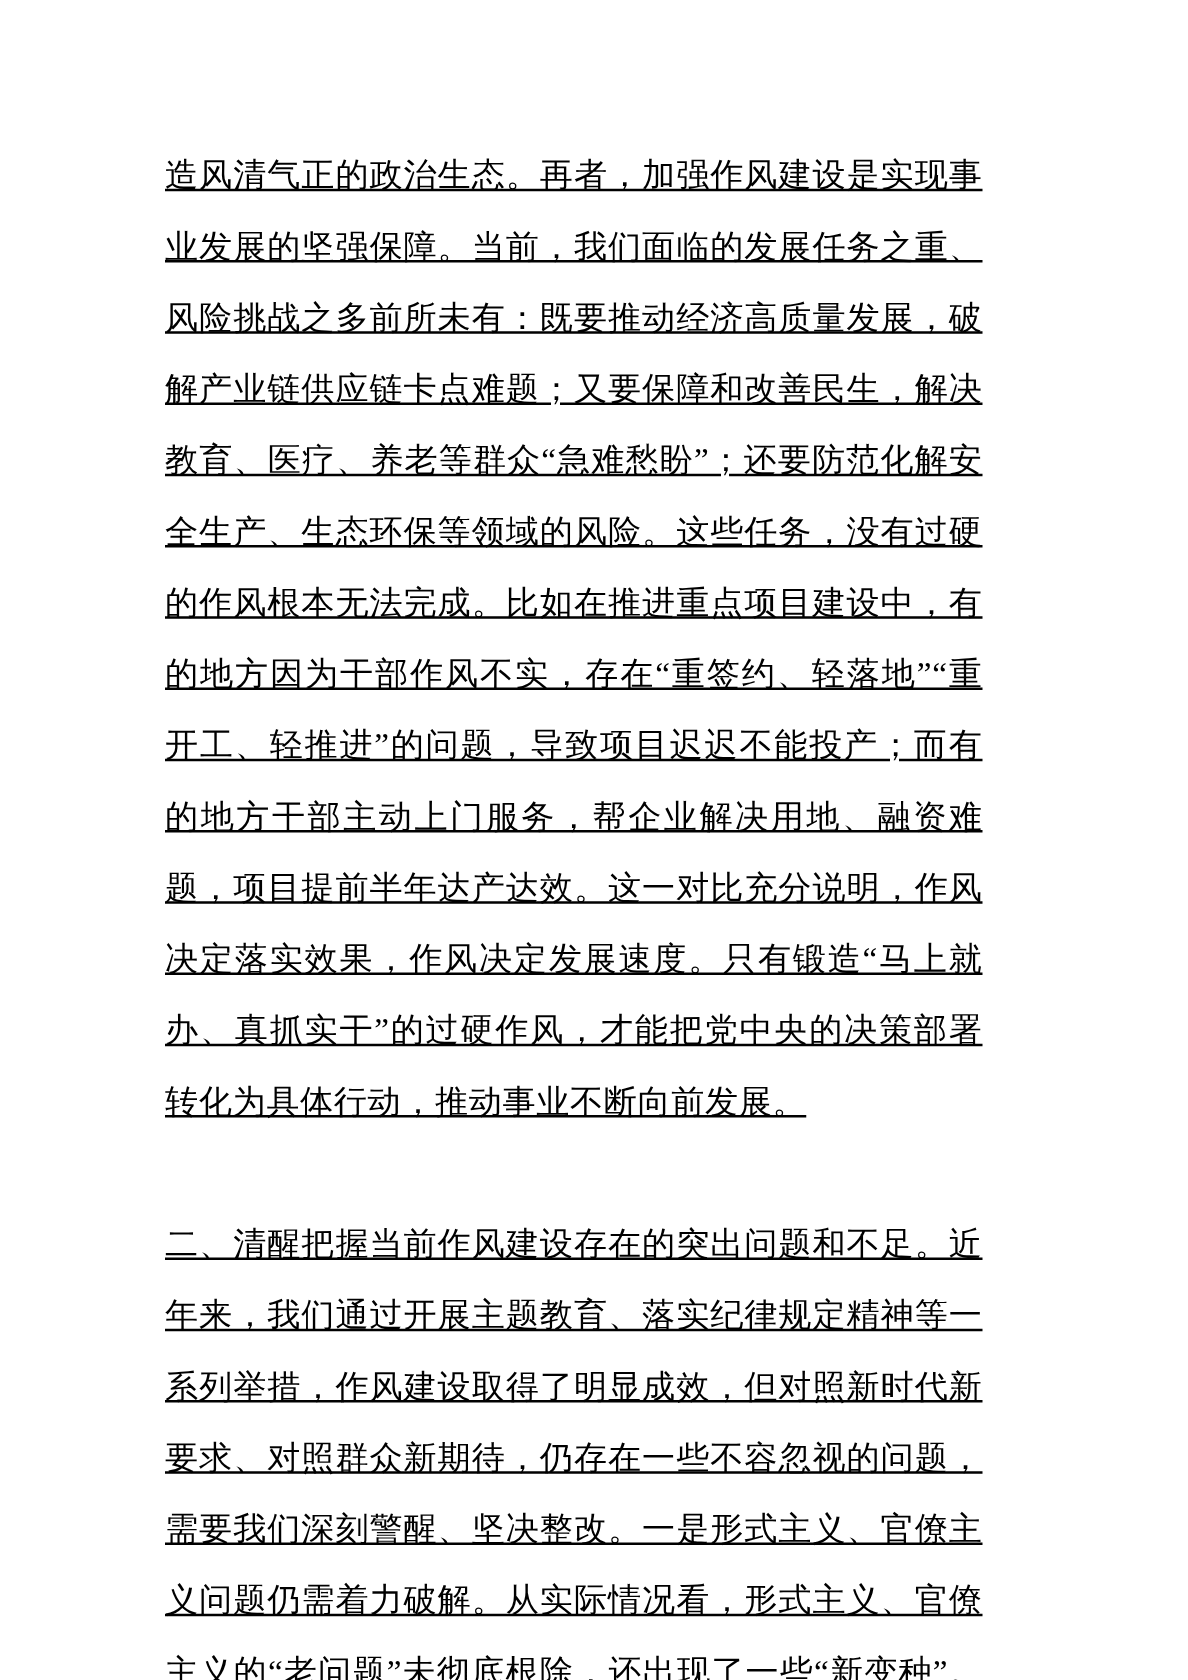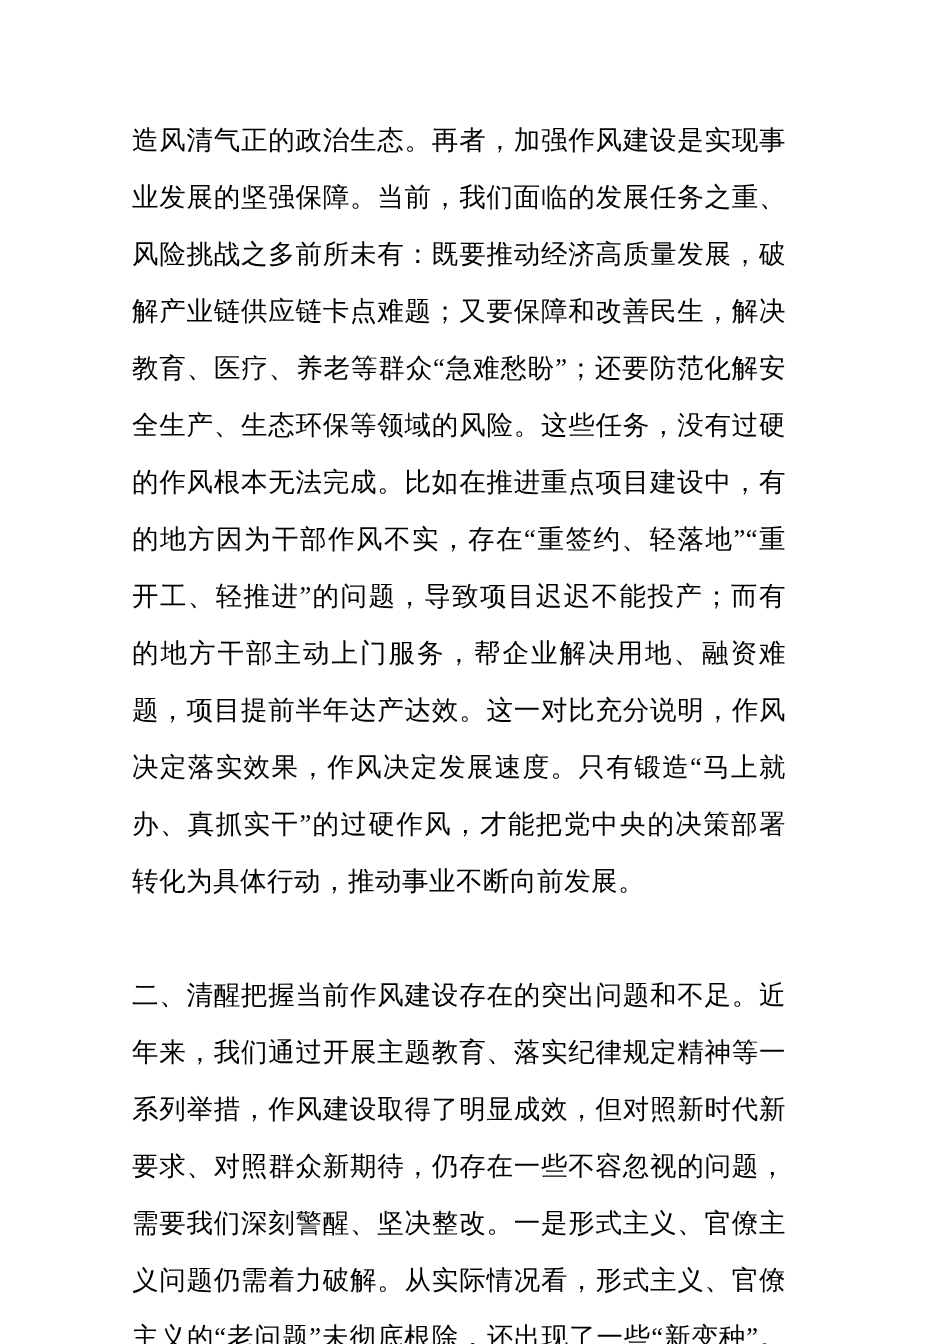--- a/index.html
+++ b/index.html
@@ -14,20 +14,21 @@
     color: #000000;
     overflow: hidden;
   }
   .page {
     position: relative;
     width: 894px;
     height: 1344px;
     background: #ffffff;
     box-sizing: border-box;
     padding: 112px 108px 60px 132px;
+    text-decoration: underline;
   }
   .doc-body {
     font-size: 26.5px;
     line-height: 57px;
     text-align: justify;
     text-justify: inter-ideograph;
     letter-spacing: 0.5px;
   }
   .para {
     margin: 0;

